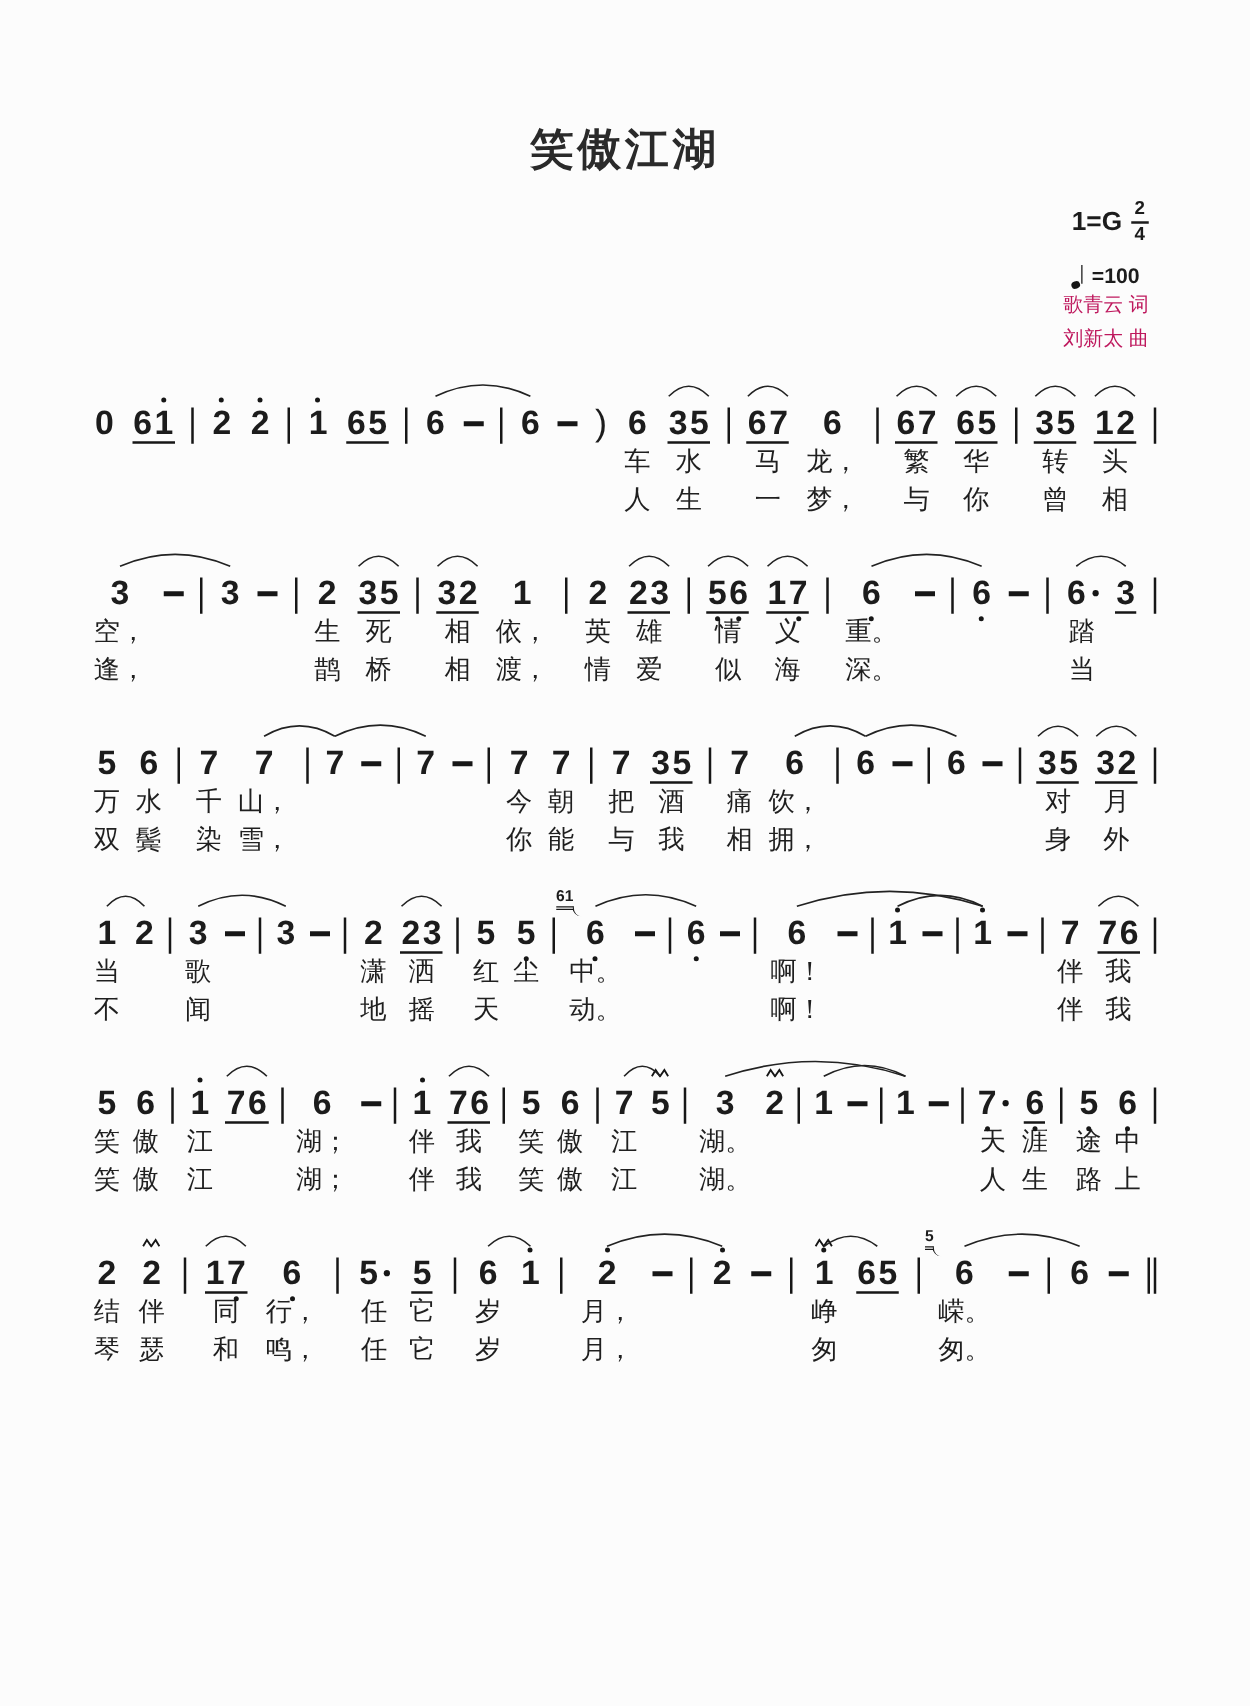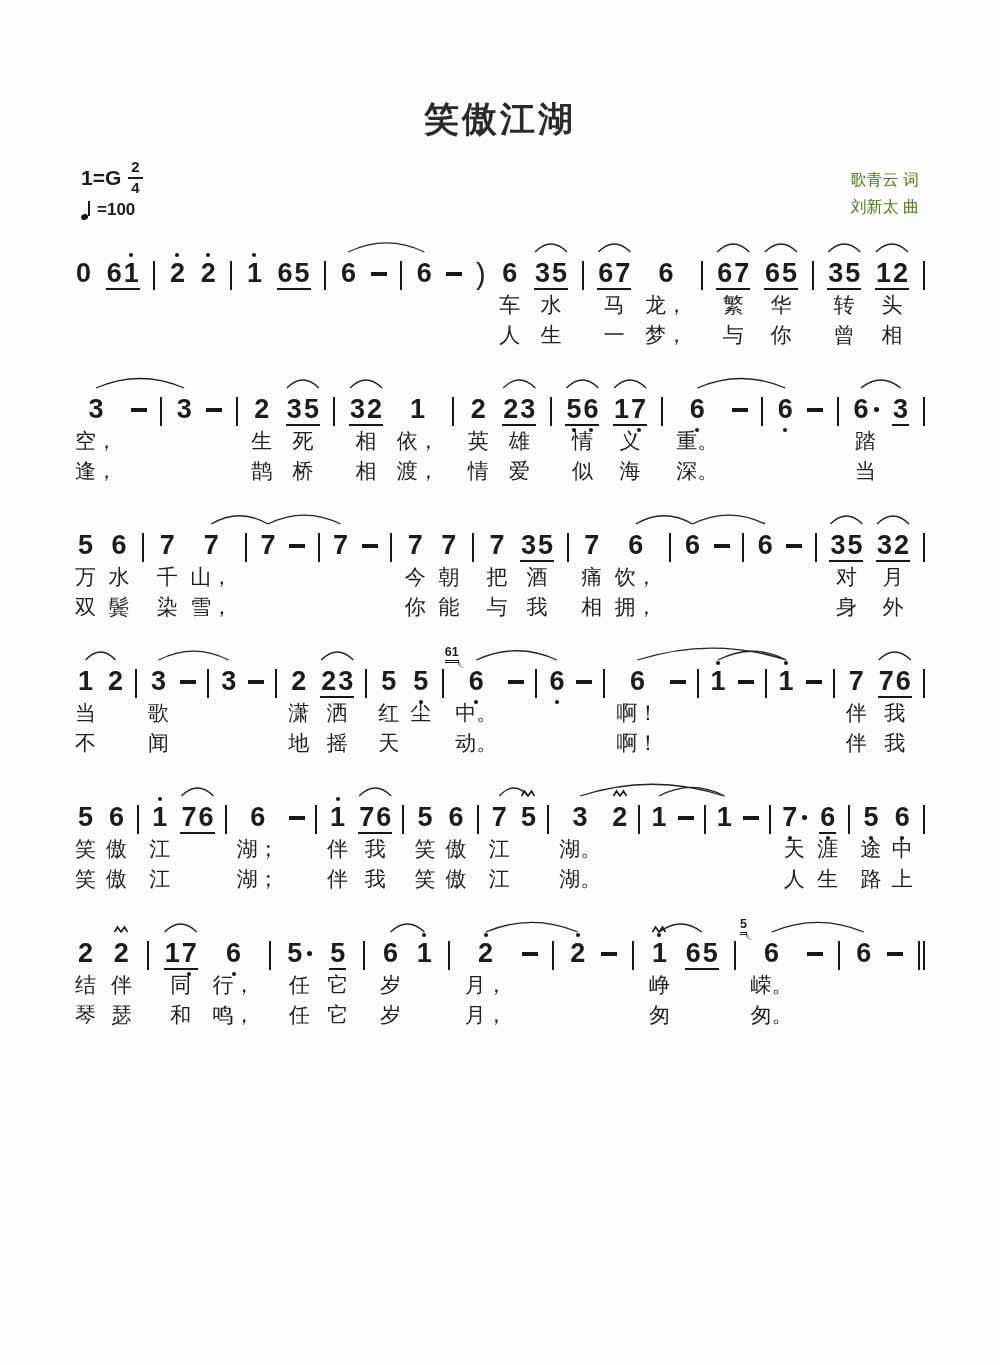--- a/index.html
+++ b/index.html
@@ -2,30 +2,30 @@
 <html><head>
 <meta charset="utf-8">
 <style>
   html,body{margin:0;padding:0;background:#f4f4f4;}
   .page{
     width:1000px;height:1365px;margin:0 auto;background:#fcfcfc;
     box-sizing:border-box;padding:96px 75px 12px 75px;position:relative;overflow:hidden;
     font-family:"Liberation Sans","DejaVu Sans",sans-serif;color:#1c1c1c;
   }
   .title{text-align:center;font-size:35px;font-weight:700;letter-spacing:3px;color:#2a2a2a;margin:0 0 16px 0;}
-  .hdr{display:flex;justify-content:space-between;align-items:flex-end;margin:0 6px 30px 6px;}
+  .hdr{display:flex;justify-content:center;align-items:flex-end;margin:0 6px 30px 6px;flex-direction:column;}
   .keysig{display:flex;align-items:center;font-size:21px;font-weight:600;}
   .frac{display:inline-flex;flex-direction:column;align-items:center;margin-left:7px;font-size:15px;font-weight:700;line-height:1.1;}
   .frac .num{border-bottom:2px solid #1c1c1c;padding:0 3px 1px 3px;}
   .frac .den{padding-top:1px;}
-  .tempo{margin-top:4px;font-size:17px;font-weight:600;display:flex;align-items:center;gap:5px;}
+  .tempo{margin-top:15px;font-size:17px;font-weight:600;display:flex;align-items:center;gap:5px;}
   .qnote{display:inline-block;position:relative;width:11px;height:18px;}
   .qnote:before{content:"";position:absolute;bottom:0;left:0;width:7px;height:5.5px;background:#161616;border-radius:50%;transform:rotate(-20deg);}
   .qnote:after{content:"";position:absolute;right:2px;top:0;width:1.8px;height:15px;background:#161616;}
-  .credits{text-align:right;font-size:16px;line-height:27px;color:#4d7c0f;}
+  .credits{text-align:right;font-size:16px;line-height:27px;color:#be185d;}
 
   .sys{position:relative;margin-bottom:36px;}
   .row{display:flex;justify-content:space-between;align-items:flex-start;}
   .tok{display:flex;flex-direction:column;align-items:center;min-width:2px;}
   .nt{height:40px;box-sizing:border-box;padding-top:10px;display:flex;align-items:flex-start;
       position:relative;font-weight:700;font-size:27px;line-height:1;white-space:nowrap;}
   .dgs{display:inline-block;position:relative;}
   .dgs.u1{border-bottom:2.2px solid #161616;padding-bottom:1px;}
   .dg{position:relative;display:inline-block;padding:0 1px;}
   .da-dot{position:absolute;top:-7px;left:50%;transform:translateX(-50%);width:4px;height:4px;border-radius:50%;background:#161616;}

